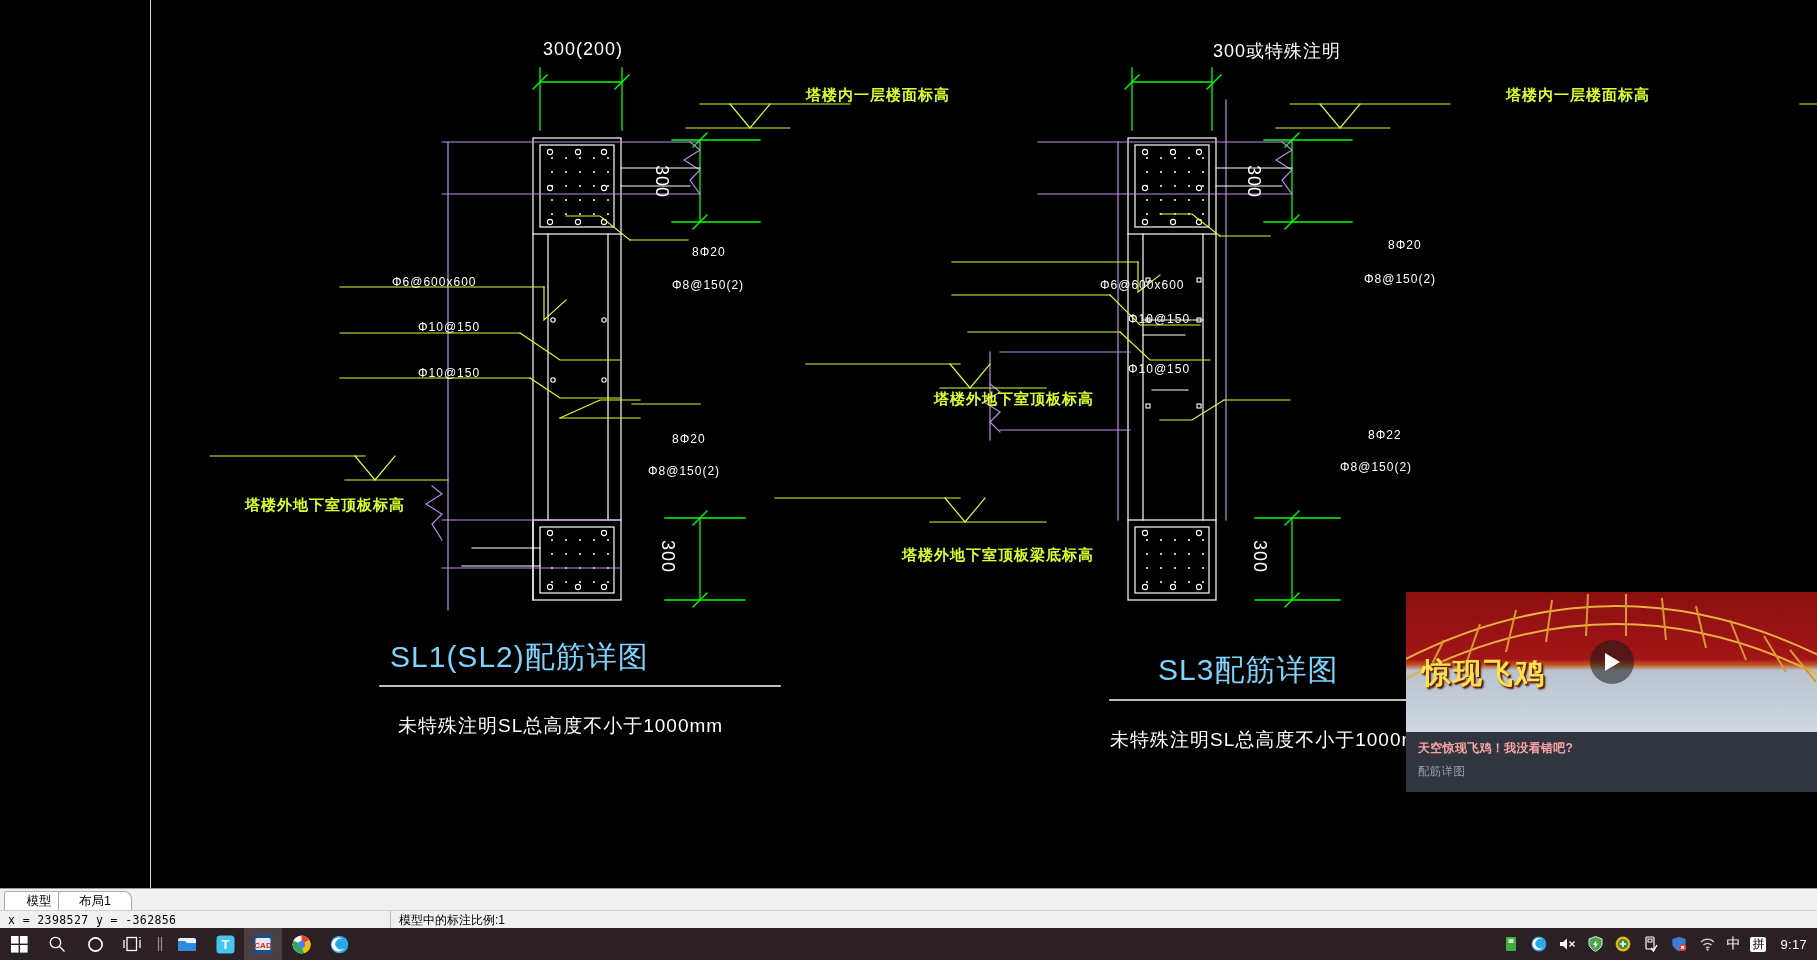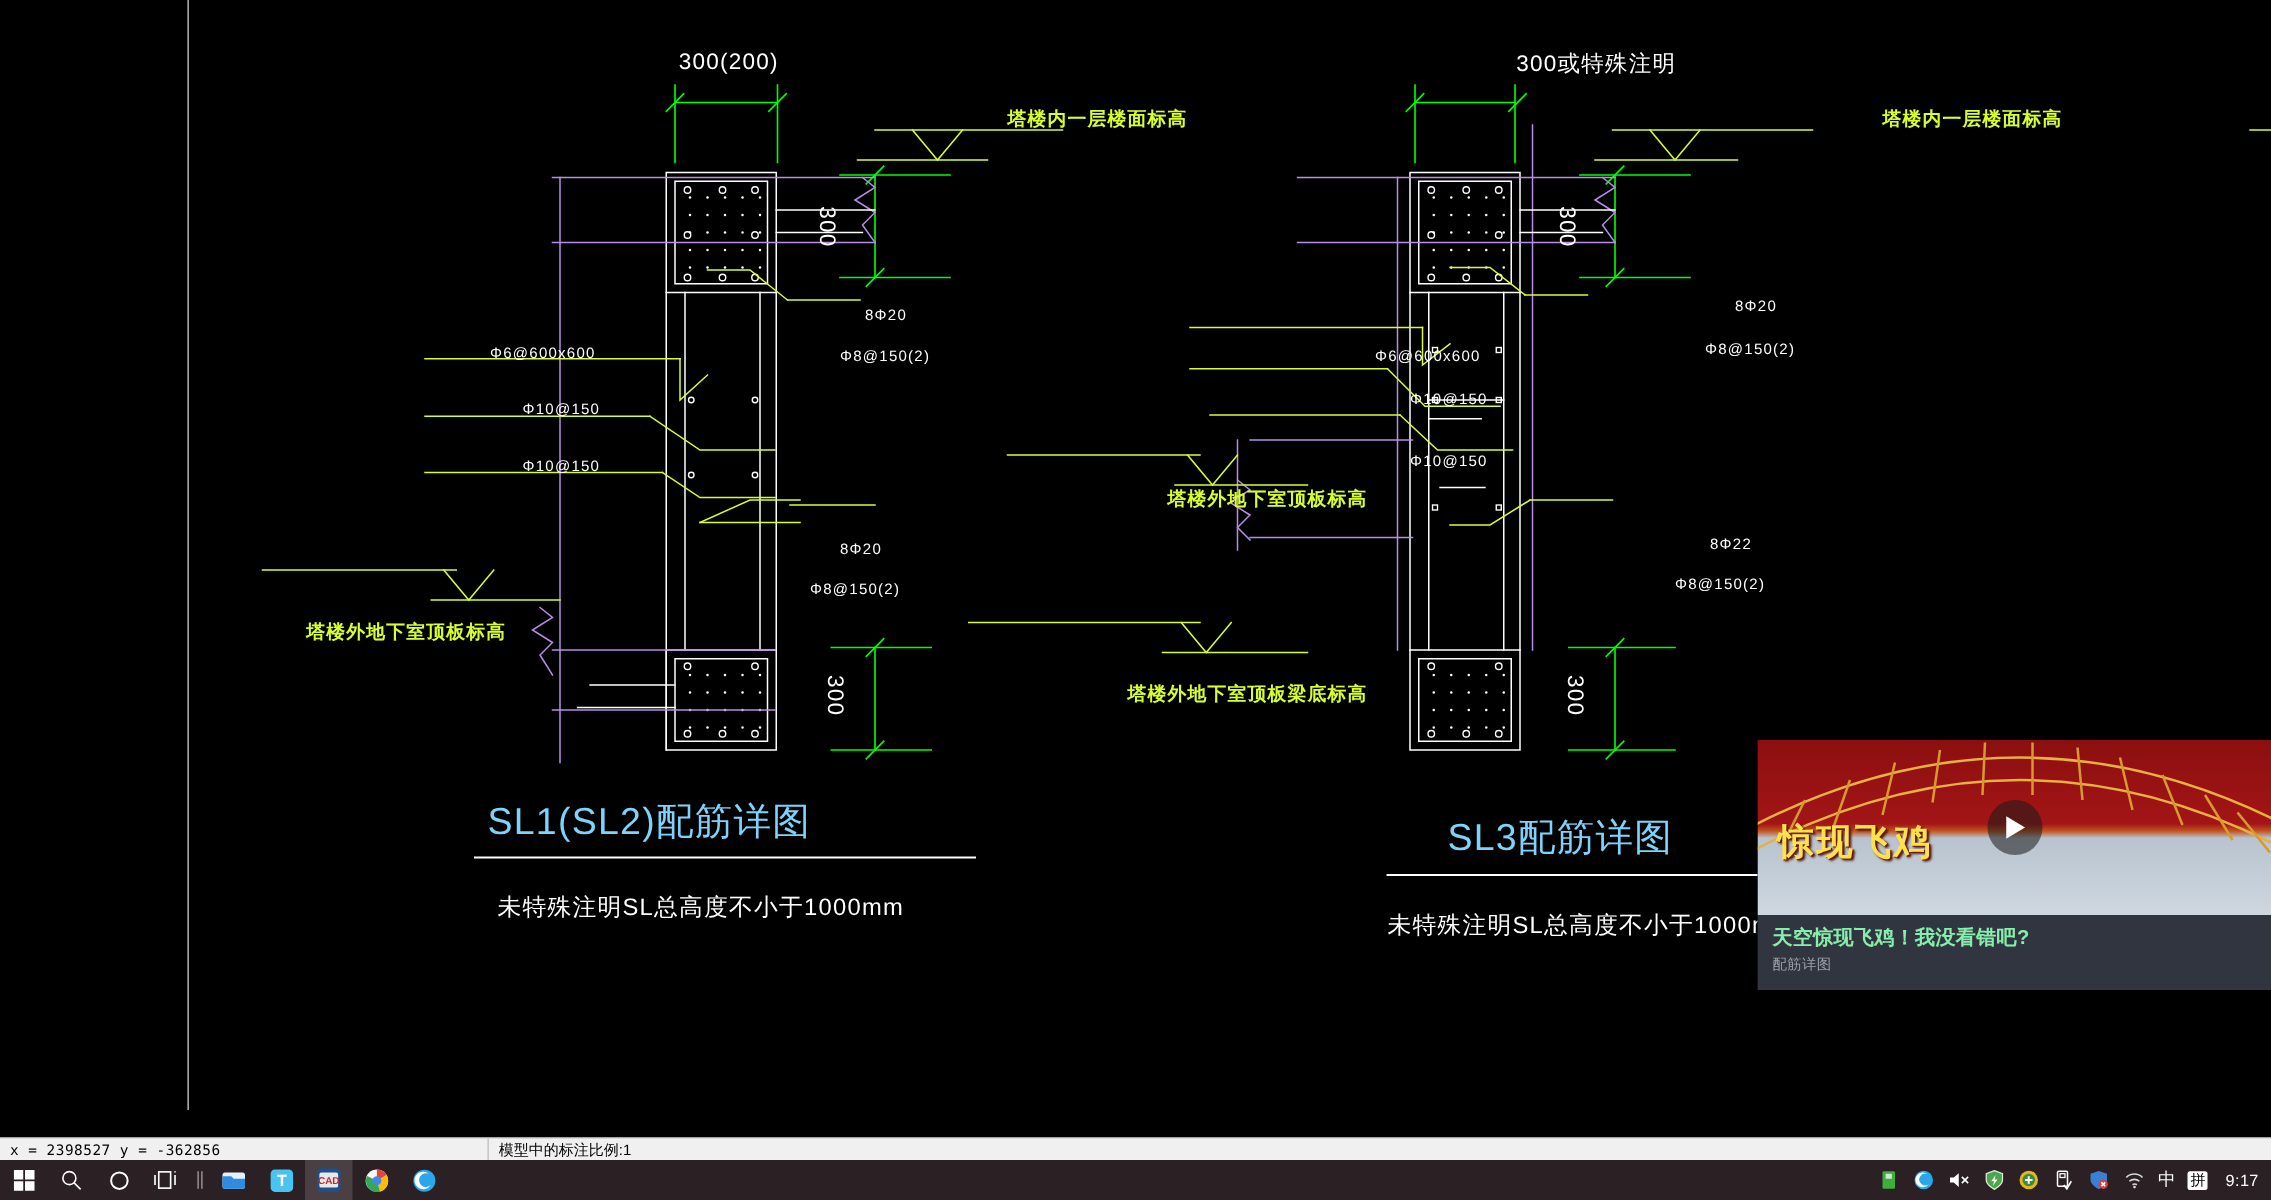--- a/index.html
+++ b/index.html
@@ -53,21 +53,21 @@
   
   .ad{position:absolute;left:1406px;top:592px;width:411px;height:200px;overflow:hidden;background:#111;}
   .ad-video{position:absolute;left:0;top:0;width:411px;height:140px;overflow:hidden;
             background:linear-gradient(180deg,#8c0f10 0%,#a31516 48%,#c2551f 52%,#b8c3cf 56%,#cfd8e0 100%);}
   .ad-fan{position:absolute;left:-10px;top:-48px;width:440px;height:150px;}
   .ad-bigtext{position:absolute;left:16px;top:62px;font-size:29px;font-weight:bold;color:#ffe14d;
               letter-spacing:2px;text-shadow:1px 1px 0 #6b1a00,2px 2px 2px #4a0d00;}
   .ad-play{position:absolute;left:50%;top:70px;transform:translate(-50%,-50%);width:44px;height:44px;
            border-radius:50%;background:rgba(25,25,25,.55);display:flex;align-items:center;justify-content:center;}
   .ad-caption{position:absolute;left:0;top:140px;width:411px;height:60px;background:#30353f;}
-  .ad-title{position:absolute;left:12px;top:8px;font-size:16px;color:#86efac;font-weight:bold;letter-spacing:.3px;}
+  .ad-title{position:absolute;left:12px;top:8px;font-size:12px;color:#fca5a5;font-weight:bold;letter-spacing:.3px;}
   .ad-src{position:absolute;left:12px;top:32px;font-size:11.5px;color:#9aa0ab;letter-spacing:.3px;}
 </style>
 </head>
 <body>
 
 <div id="root">
 
   <div class="canvas">
     <div class="leftpane"></div>
     <div class="leftrule"></div>
@@ -434,20 +434,25 @@
           </svg>
         </div>
       </div>
       <div class="ad-caption">
         <div class="ad-title">天空惊现飞鸡！我没看错吧?</div>
         <div class="ad-src">配筋详图</div>
       </div>
     </div>
   </div>
 
+  <div class="tabsbar">
+    <div class="tline"></div>
+    <div class="tab sel" style="left:4px;width:48px;">模型</div>
+    <div class="tab alt" style="left:58px;width:52px;">布局1</div>
+  </div>
 
   <div class="statusbar">
     <div class="coords">x = 2398527 y = -362856</div>
     <div class="scalebox">模型中的标注比例:1</div>
   </div>
 
   <div class="taskbar">
     <div class="tb-left">
 
       <div class="tbitem">

